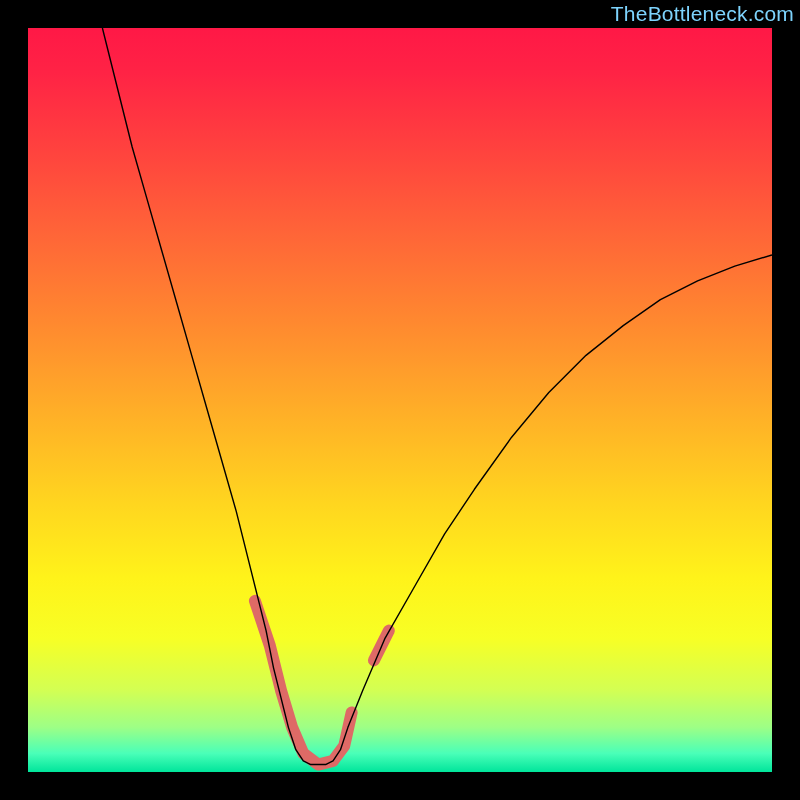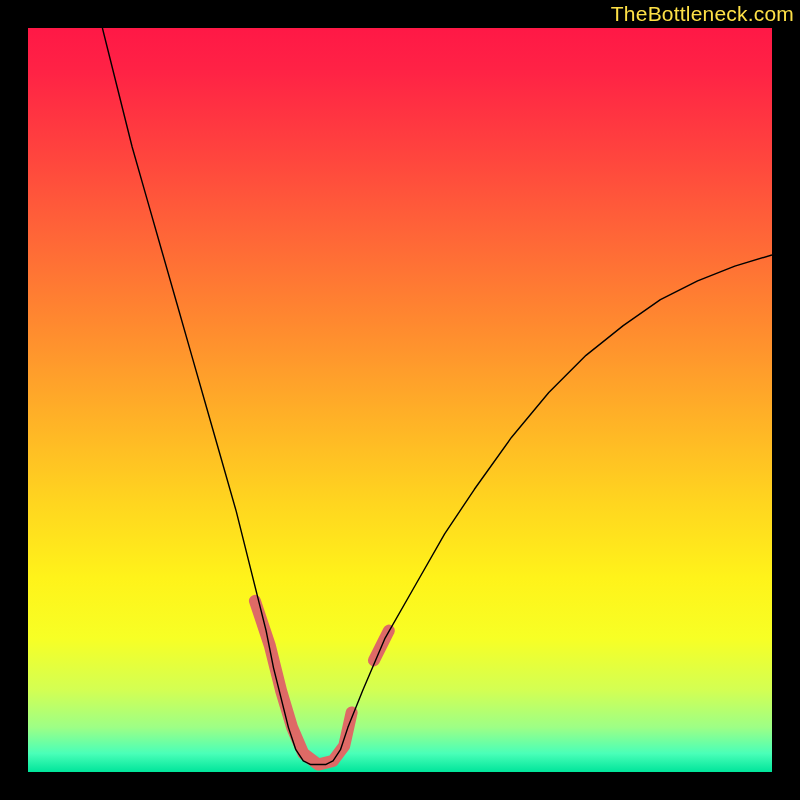--- a/index.html
+++ b/index.html
@@ -30,21 +30,21 @@
     width: 100%;
     height: 100%;
     display: block;
   }
   .watermark {
     position: absolute;
     top: 2px;
     right: 6px;
     font-size: 21px;
     font-weight: normal;
-    color: #fde047;
+    color: #7dd3fc;
     letter-spacing: 0.2px;
     user-select: none;
   }
 </style>
 </head>
 <body>
 
 <div class="frame">
   <div class="plot-area">
     <svg class="plot-svg" viewBox="0 0 744 744" preserveAspectRatio="none">

